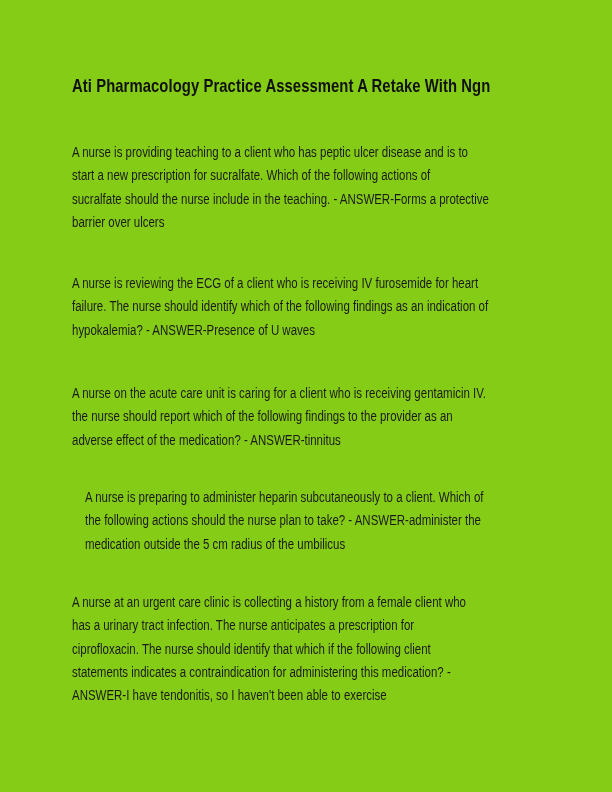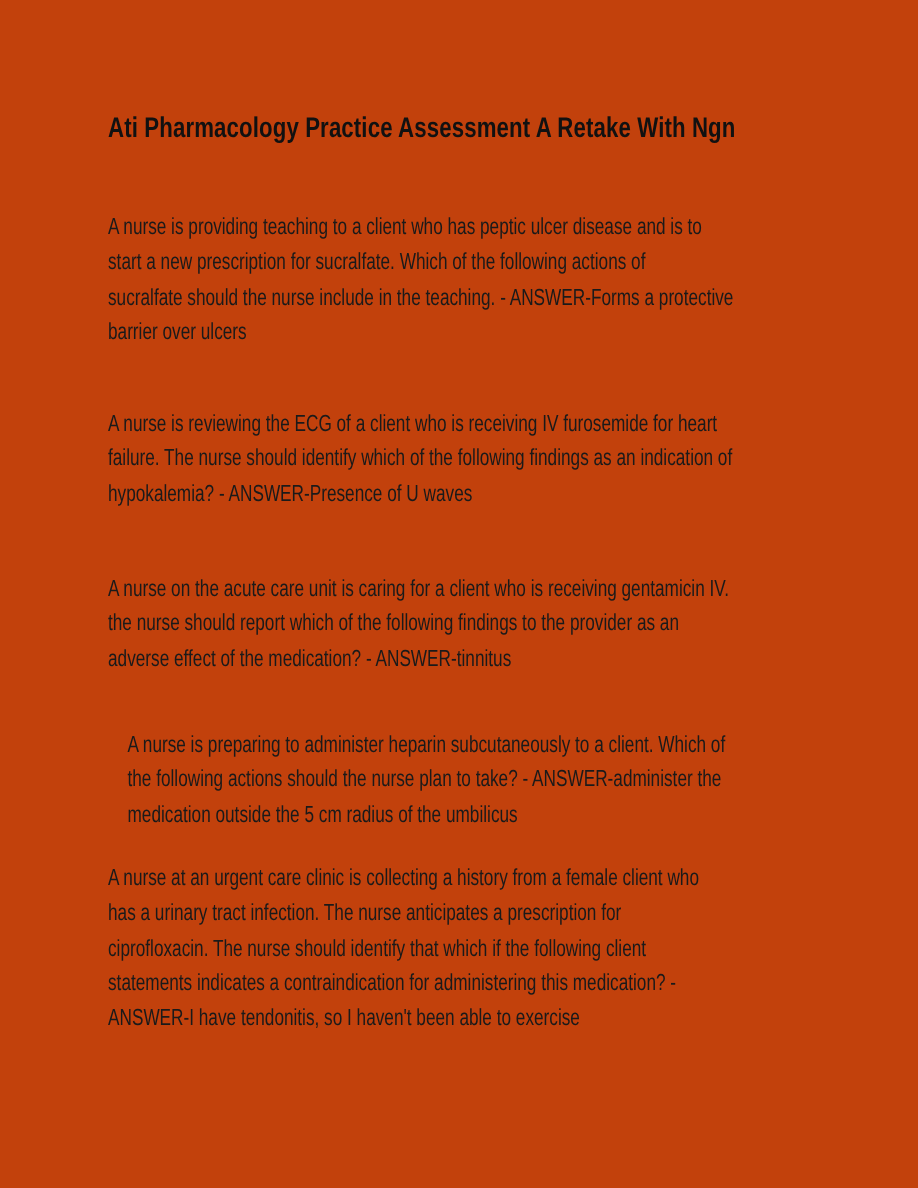--- a/index.html
+++ b/index.html
@@ -1,17 +1,17 @@
 <!DOCTYPE html>
 <html><head>
 <meta charset="utf-8">
 <style>
   html, body { margin: 0; padding: 0; background: #ffffff; }
   body { width: 612px; height: 792px; position: relative; overflow: hidden; }
-  .page { position: absolute; left: 0; top: 0; width: 612px; height: 792px; background: #c2410c; }
+  .page { position: absolute; left: 0; top: 0; width: 612px; height: 792px; background: #84cc16; }
   .title {
     position: absolute; left: 72px; top: 75px;
     font-family: "Liberation Sans", sans-serif;
     font-weight: bold; font-size: 19px; color: #111;
     transform: scaleX(0.78); transform-origin: left top;
     white-space: nowrap; letter-spacing: 0.1px;
   }
   .qa { position: absolute; left: 72px; }
   .line {
     font-family: "Liberation Sans", sans-serif;
@@ -45,20 +45,20 @@
     <div class="line">the nurse should report which of the following findings to the provider as an</div>
     <div class="line">adverse effect of the medication? - ANSWER-tinnitus</div>
   </div>
 
   <div class="qa" style="top:485px;margin-left:13px;">
     <div class="line">A nurse is preparing to administer heparin subcutaneously to a client. Which of</div>
     <div class="line">the following actions should the nurse plan to take? - ANSWER-administer the</div>
     <div class="line">medication outside the 5 cm radius of the umbilicus</div>
   </div>
 
-  <div class="qa" style="top:574px;">
+  <div class="qa" style="top:590px;">
     <div class="line">A nurse at an urgent care clinic is collecting a history from a female client who</div>
     <div class="line">has a urinary tract infection. The nurse anticipates a prescription for</div>
     <div class="line">ciprofloxacin. The nurse should identify that which if the following client</div>
     <div class="line">statements indicates a contraindication for administering this medication? -</div>
     <div class="line">ANSWER-I have tendonitis, so I haven't been able to exercise</div>
   </div>
 </div>
 
 </body></html>

